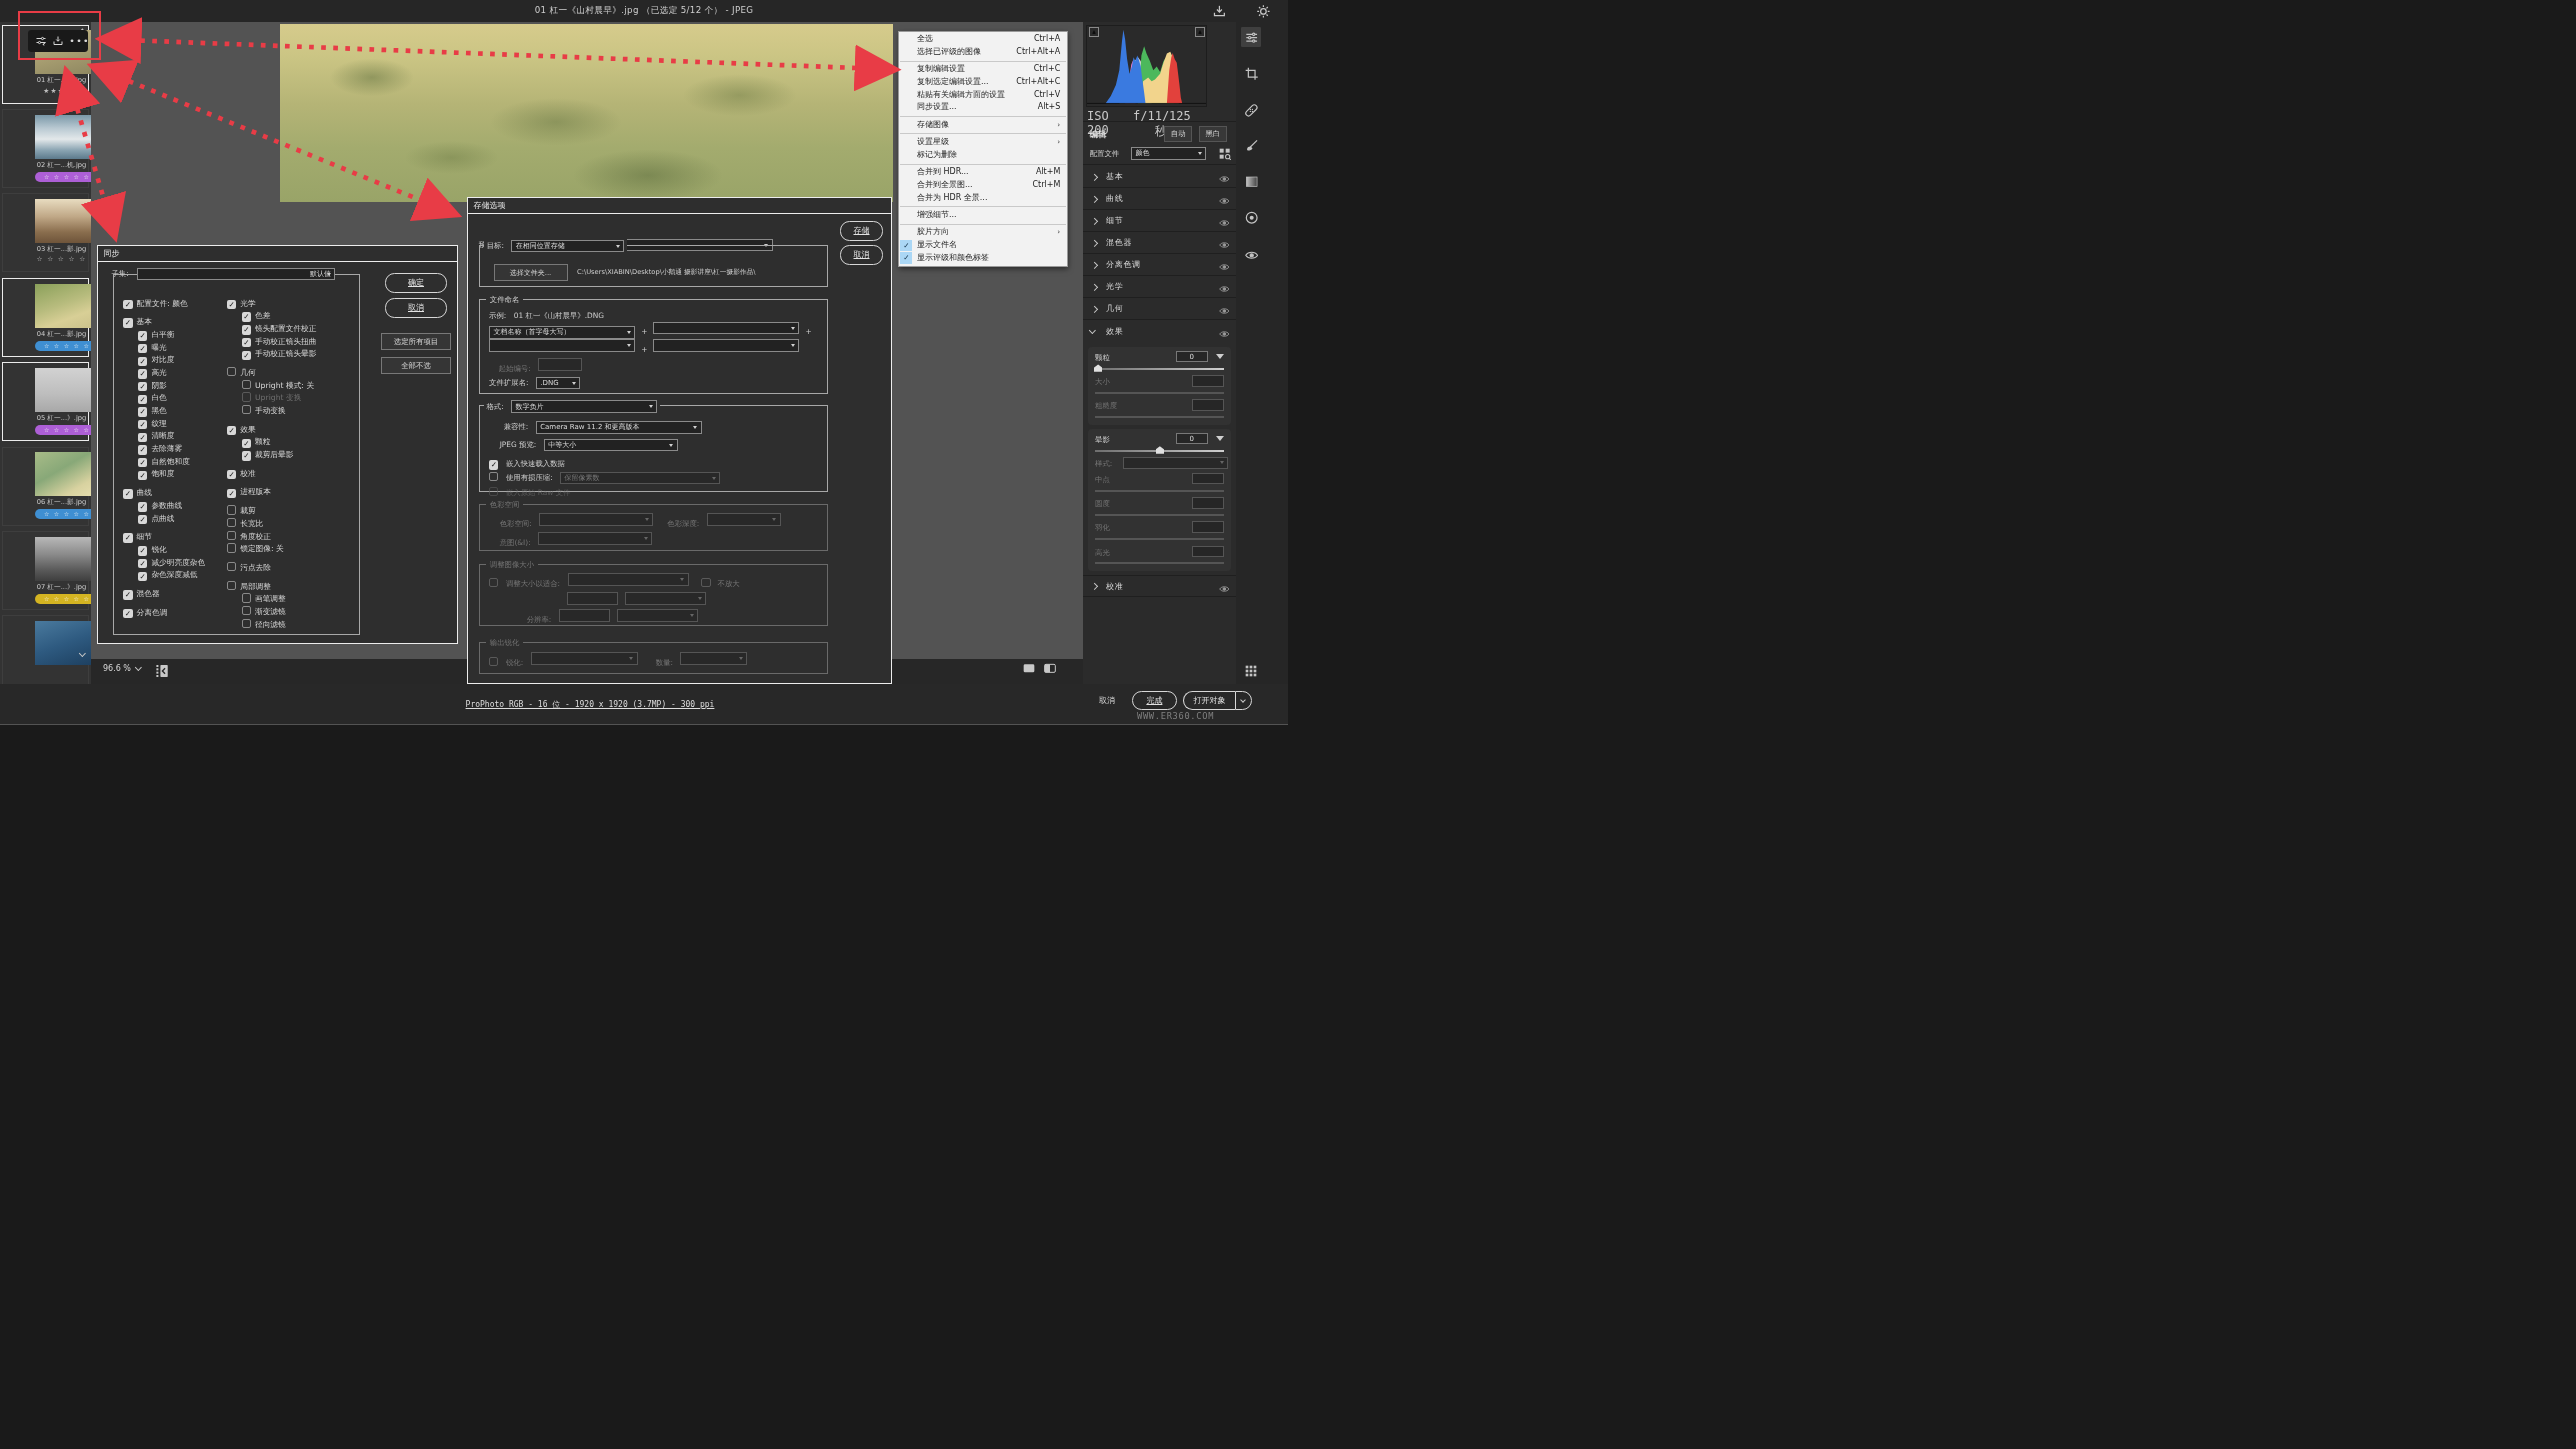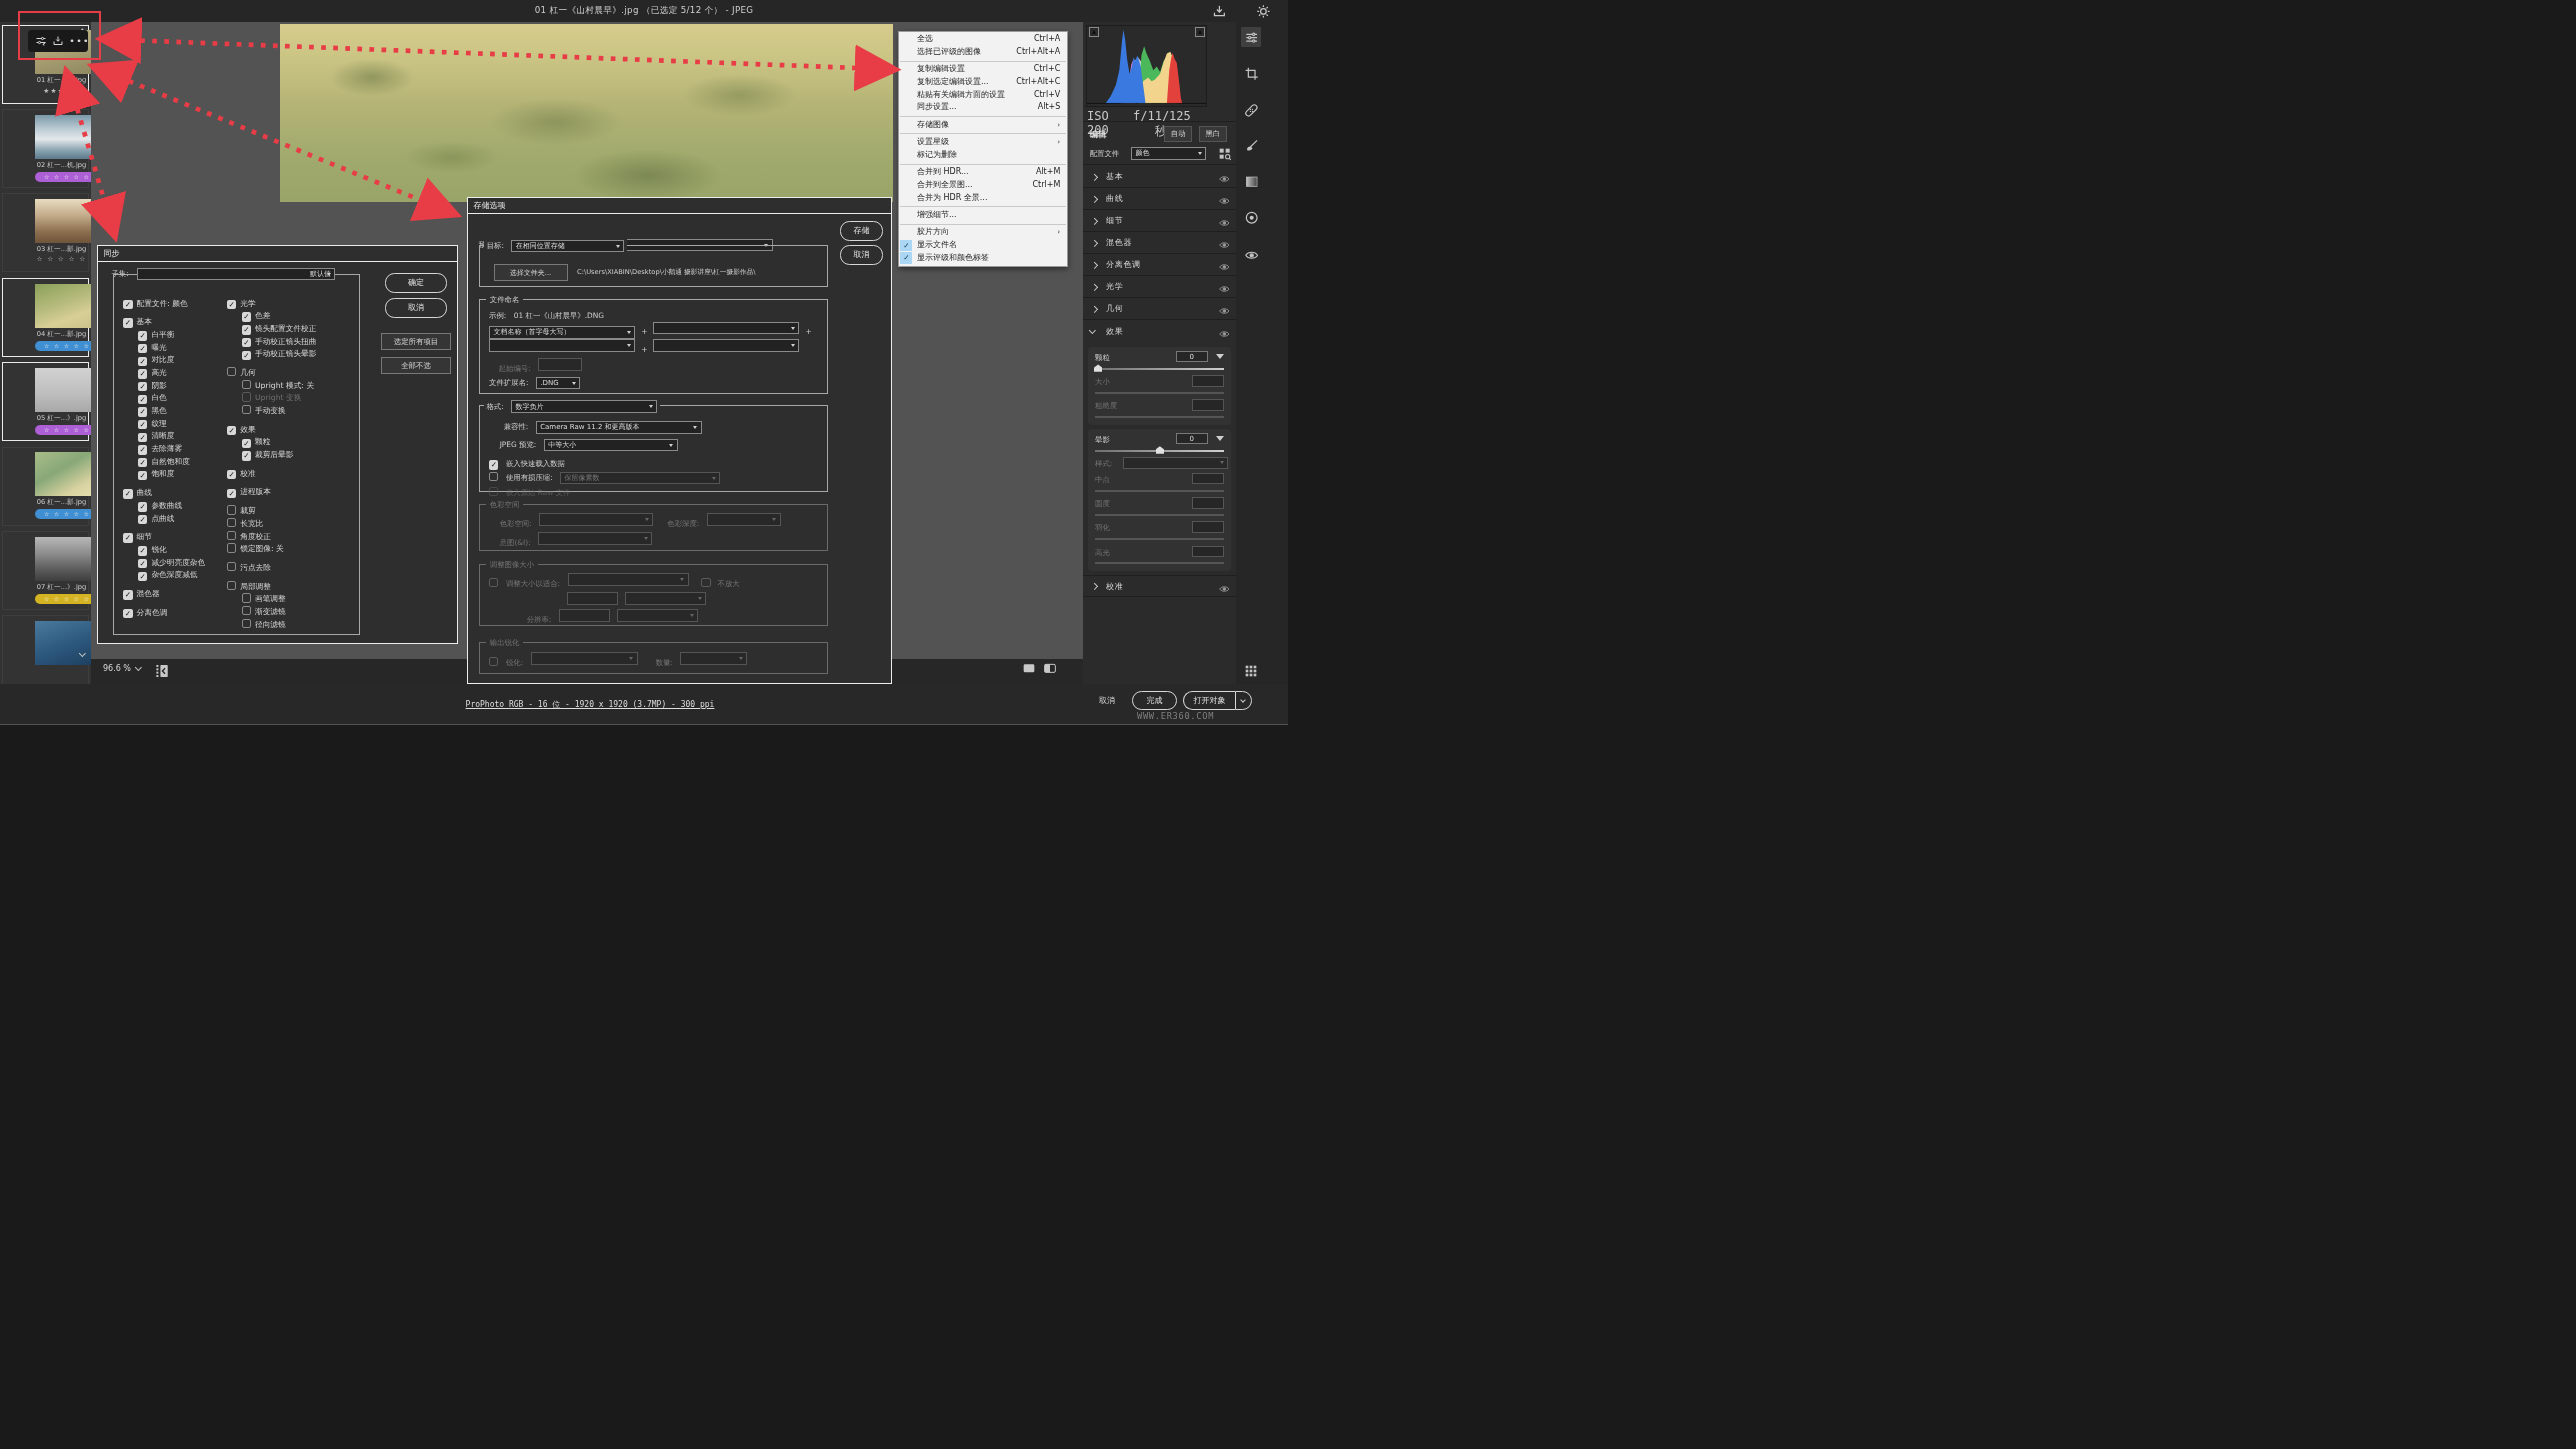--- a/index.html
+++ b/index.html
@@ -50,21 +50,21 @@
      radial-gradient(81px 30px at 75% 40%, rgba(96,112,60,.40), transparent 70%),
      radial-gradient(107px 37px at 60% 85%, rgba(76,94,50,.42), transparent 70%),
      radial-gradient(67px 23.5px at 28% 75%, rgba(96,112,60,.35), transparent 70%); }
   .canvas-strip { position:absolute; left:91px; top:659px; width:993px; height:25px; background:#272727; z-index:9; }
   .zoom-ctl { position:absolute; left:12px; top:5.4px; color:#d8d8d8; font-size:8px; display:flex; align-items:center; gap:5.4px; }
   .strip-ico { position:absolute; top:4px; color:#c8c8c8; }
 
   
   .bottombar { position:absolute; left:0; top:684px; width:1288px; height:40px; background:#282828; z-index:15; }
   .workflow-link { position:absolute; left:221px; width:738px; top:14.8px; text-align:center; color:#dedede; font-size:8px; text-decoration:underline; font-family:"DejaVu Sans Mono","Liberation Mono",monospace; }
-  .btn-pill { background:transparent; border:0.7px solid #d8d8d8; border-radius:9.4px; color:#e2e2e2; font-size:8px; padding:3.4px 13.4px; font-family:inherit; }
+  .btn-pill { background:transparent; border:0.7px solid #d8d8d8; border-radius:9.4px; color:#e2e2e2; font-size:8px; padding:3.4px 13.4px; font-family:inherit;text-decoration:underline; }
   .bb-cancel { position:absolute; left:1099px; top:10.7px; color:#d8d8d8; font-size:8px; background:none; border:none; font-family:inherit; }
   .bb-done { position:absolute; left:1132px; top:6.7px; }
   .bb-open { position:absolute; left:1183px; top:6.7px; display:flex; }
   .bb-open .main { border:0.7px solid #d8d8d8; border-right:none; border-radius:9.4px 0 0 9.4px; color:#e2e2e2; background:none; font-size:8px; padding:3.4px 9.4px; font-family:inherit; }
   .bb-open .dd { border:0.7px solid #d8d8d8; border-radius:0 9.4px 9.4px 0; background:none; width:17.4px; display:flex; align-items:center; justify-content:center; }
   .watermark { position:absolute; left:1137px; top:27px; color:#8f8f8f; font-size:8.7px; font-family:"DejaVu Sans Mono","Liberation Mono",monospace; letter-spacing:0.7px; opacity:.85; }
 
   
   .menu { position:absolute; left:898px; top:31px; width:170px; background:#f2f2f2; border:0.7px solid #9a9a9a; box-shadow:1.3px 2px 5.4px rgba(0,0,0,.5); z-index:40; padding:1.3px 0; }
   .mi { position:relative; height:12.7px; line-height:12.7px; font-size:8px; color:#1c1c1c; padding-left:18px; padding-right:6.7px; display:flex; }

